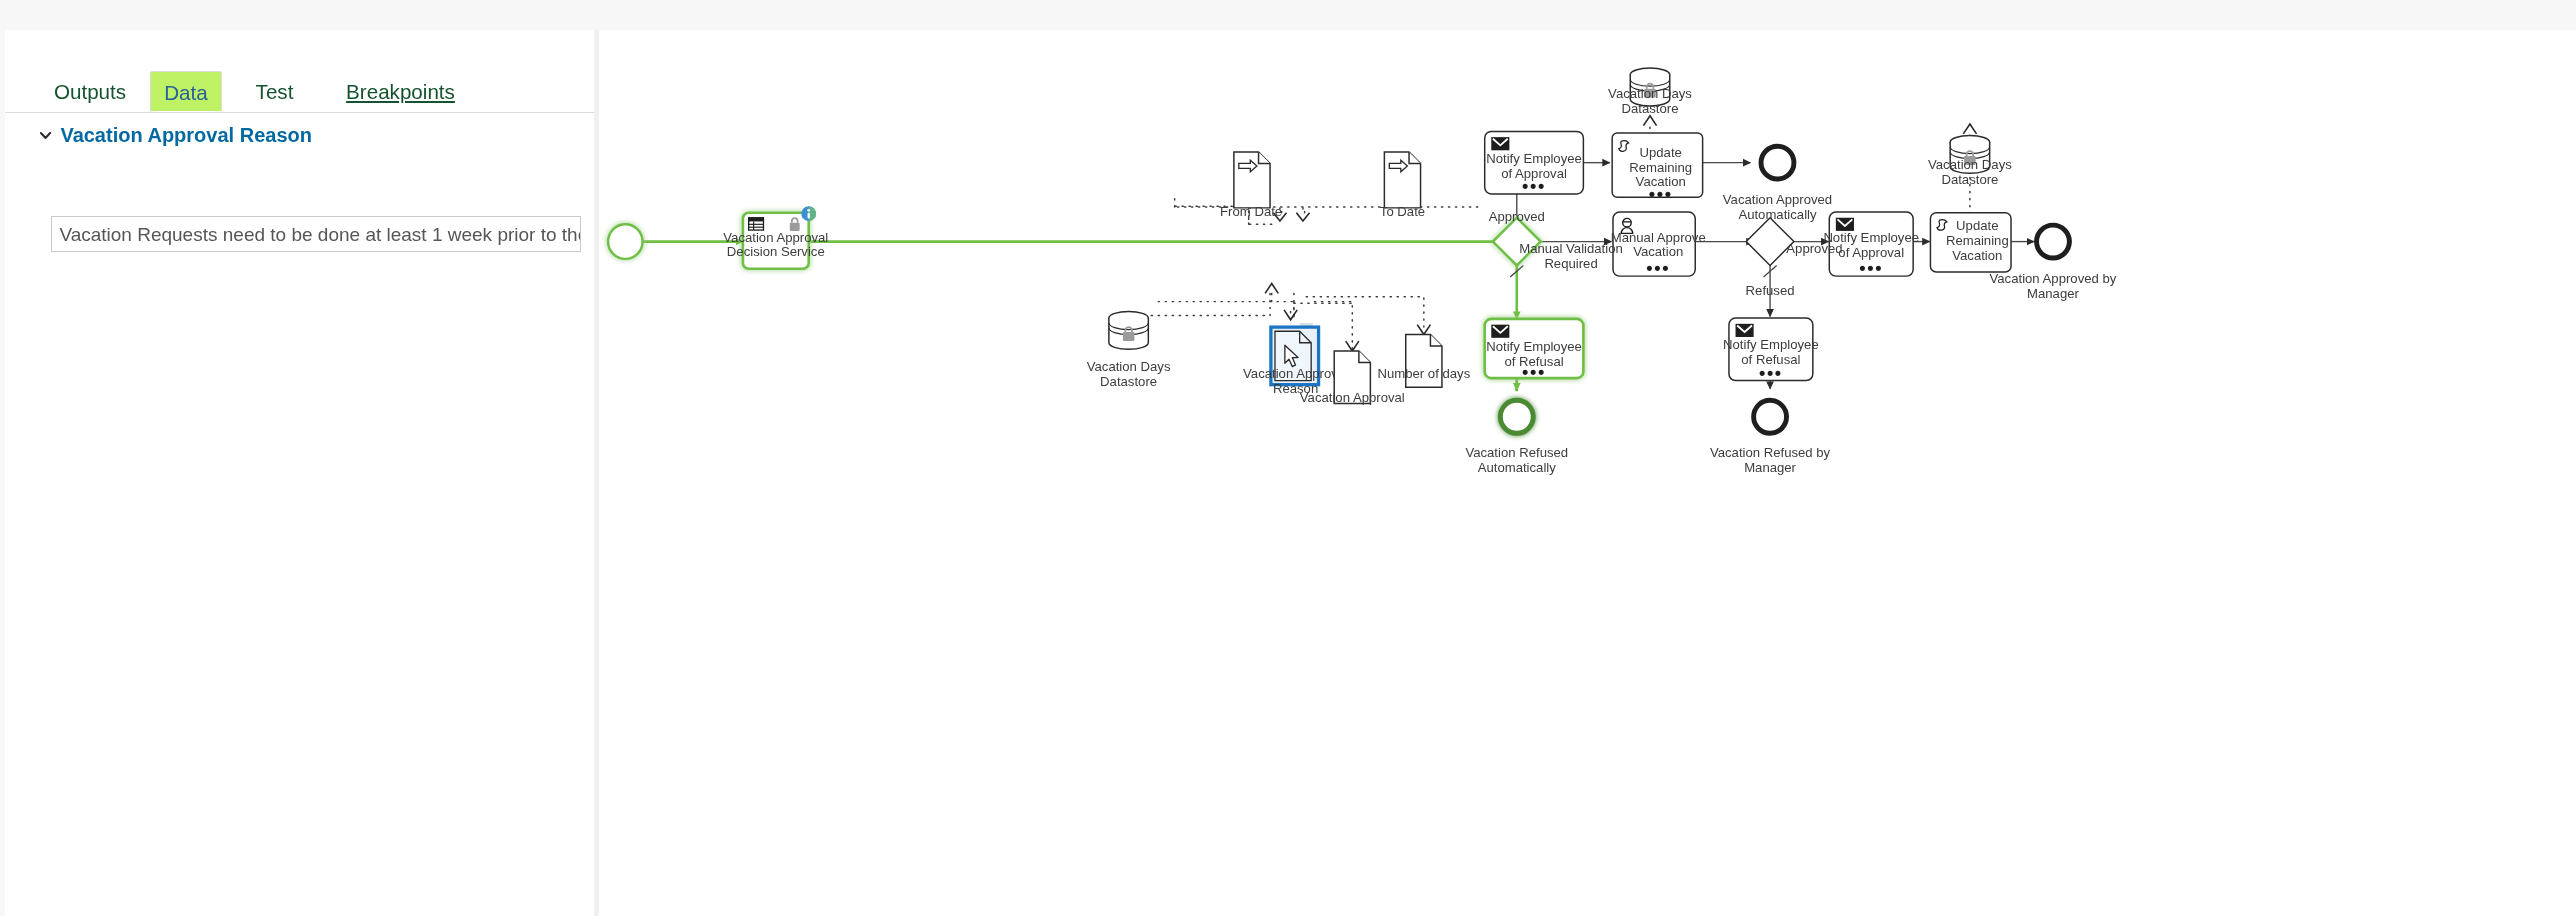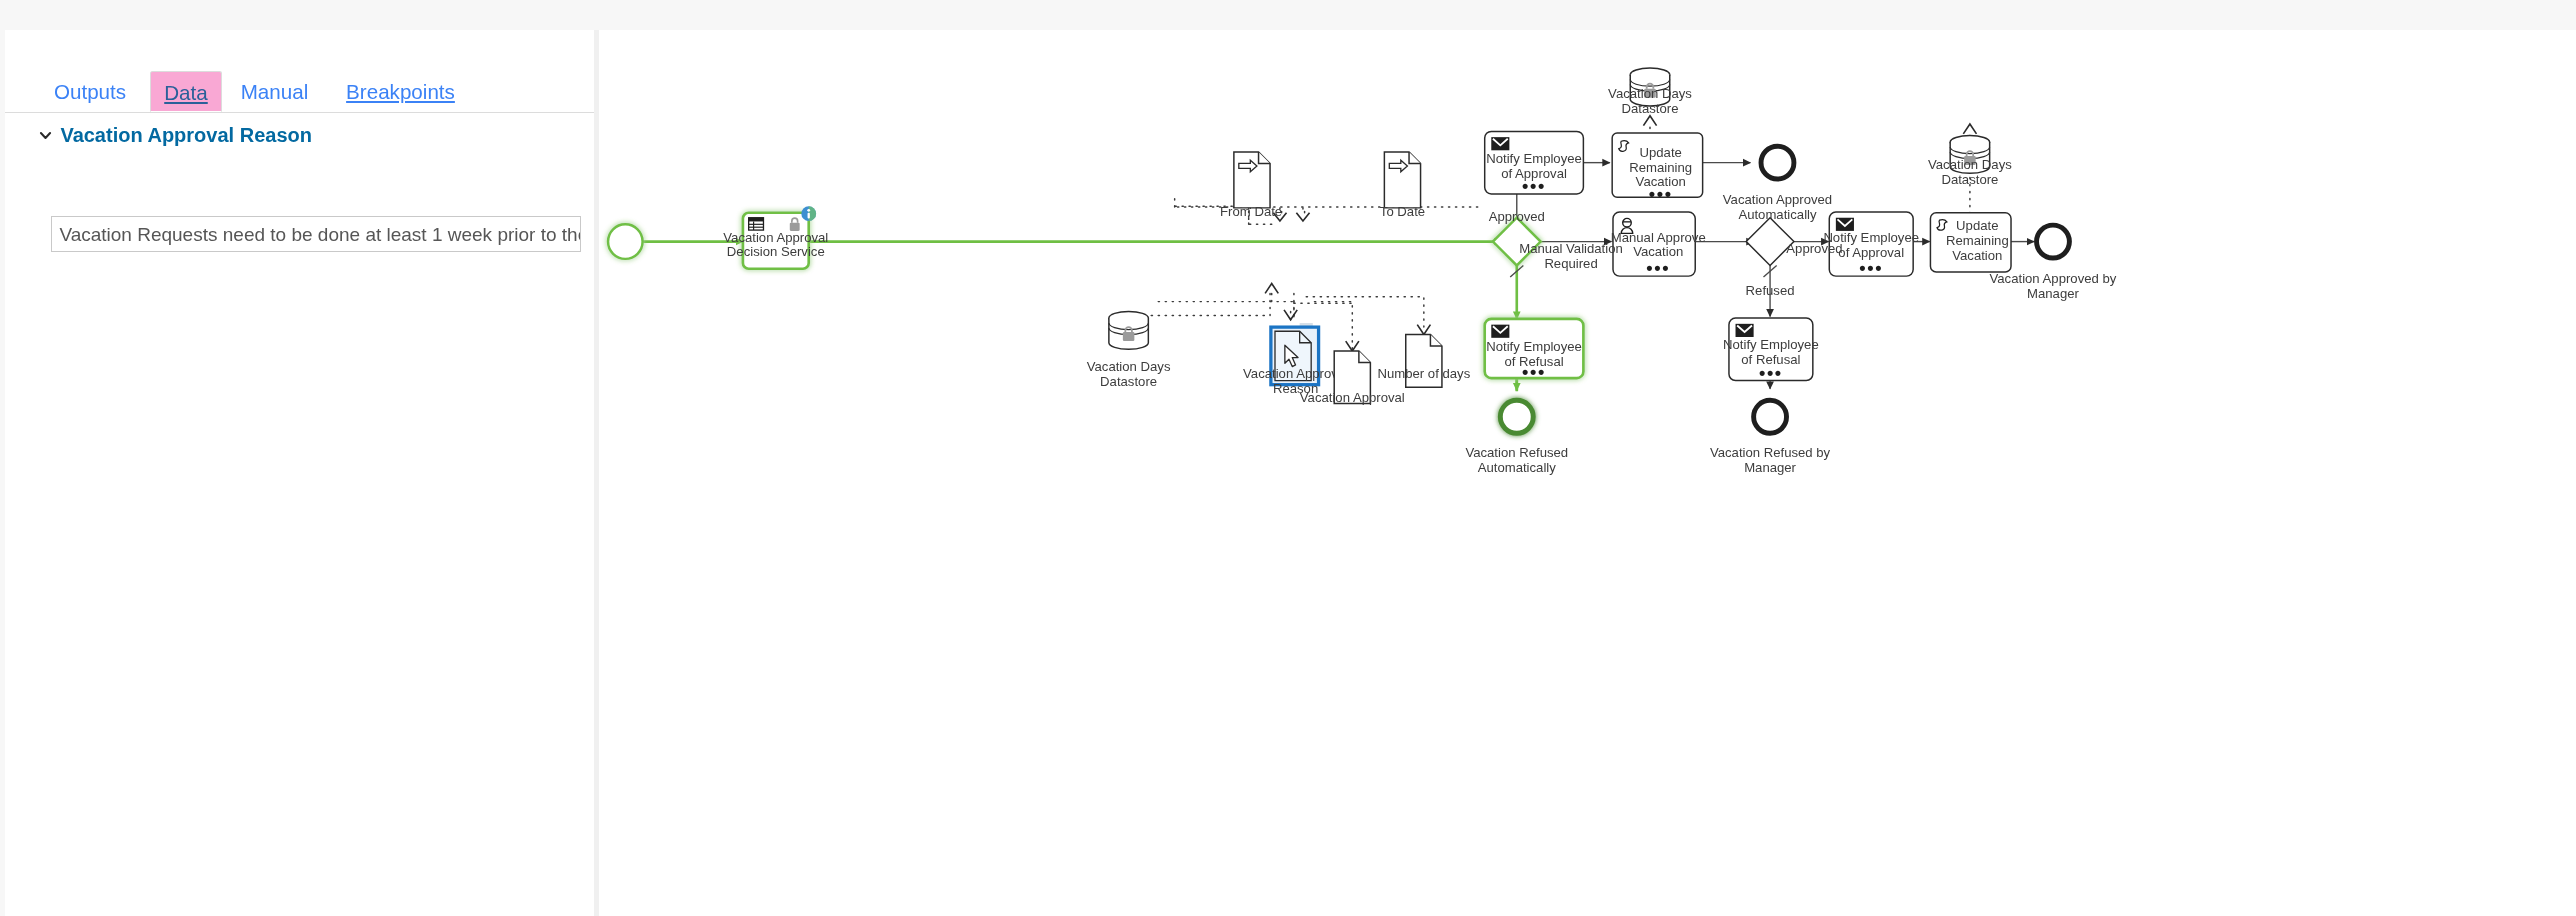--- a/index.html
+++ b/index.html
@@ -62,36 +62,35 @@
     width: 589px;
     height: 41px;
     border-bottom: 0.8px solid #dcdcdc;
   }
   .tab {
     position: absolute;
     top: 0;
     height: 41px;
     line-height: 41px;
     font-size: 20.6px;
-    color: #3b82f6;
+    color: #14532d;
     padding: 0 0px;
     cursor: pointer;
     box-sizing: border-box;
     text-align: center;
   }
   .tab.active {
     color: #2a6099;
-    background: #f9a8d4;
+    background: #bef264;
     border-left: 0.8px solid #dcdcdc;
     border-right: 0.8px solid #dcdcdc;
     border-top: 0.8px solid #dcdcdc;
     border-bottom: 0.8px solid #ffffff;
     border-top-left-radius: 2.5px;
     border-top-right-radius: 2.5px;
-    text-decoration: underline;
   }
   #tab-outputs  { left: 39px;  width: 92px; }
   #tab-data     { left: 145px; width: 72px;  }
   #tab-trace    { left: 230px; width: 79px;  }
   #tab-breakpts { left: 319px; width: 153px; text-decoration: underline; }
 
   #section-row {
     position: absolute;
     left: 33px;
     top: 94px;
@@ -184,21 +183,21 @@
 <body>
 
 <div id="root">
 
   <div id="left-panel">
 
 
     <div id="tabs">
       <div class="tab" id="tab-outputs">Outputs</div>
       <div class="tab active" id="tab-data">Data</div>
-      <div class="tab" id="tab-trace">Manual</div>
+      <div class="tab" id="tab-trace">Test</div>
       <div class="tab" id="tab-breakpts">Breakpoints</div>
     </div>
 
     <div id="section-row">
       <div id="section-caret">
         <svg width="15" height="15" viewBox="0 0 18 18" aria-hidden="true">
           <path d="M3.5 6 L9 12 L14.5 6" fill="none" stroke="#2a2a2a" stroke-width="2.4" stroke-linecap="round" stroke-linejoin="round"></path>
         </svg>
       </div>
       <div id="section-title">Vacation Approval Reason</div>

